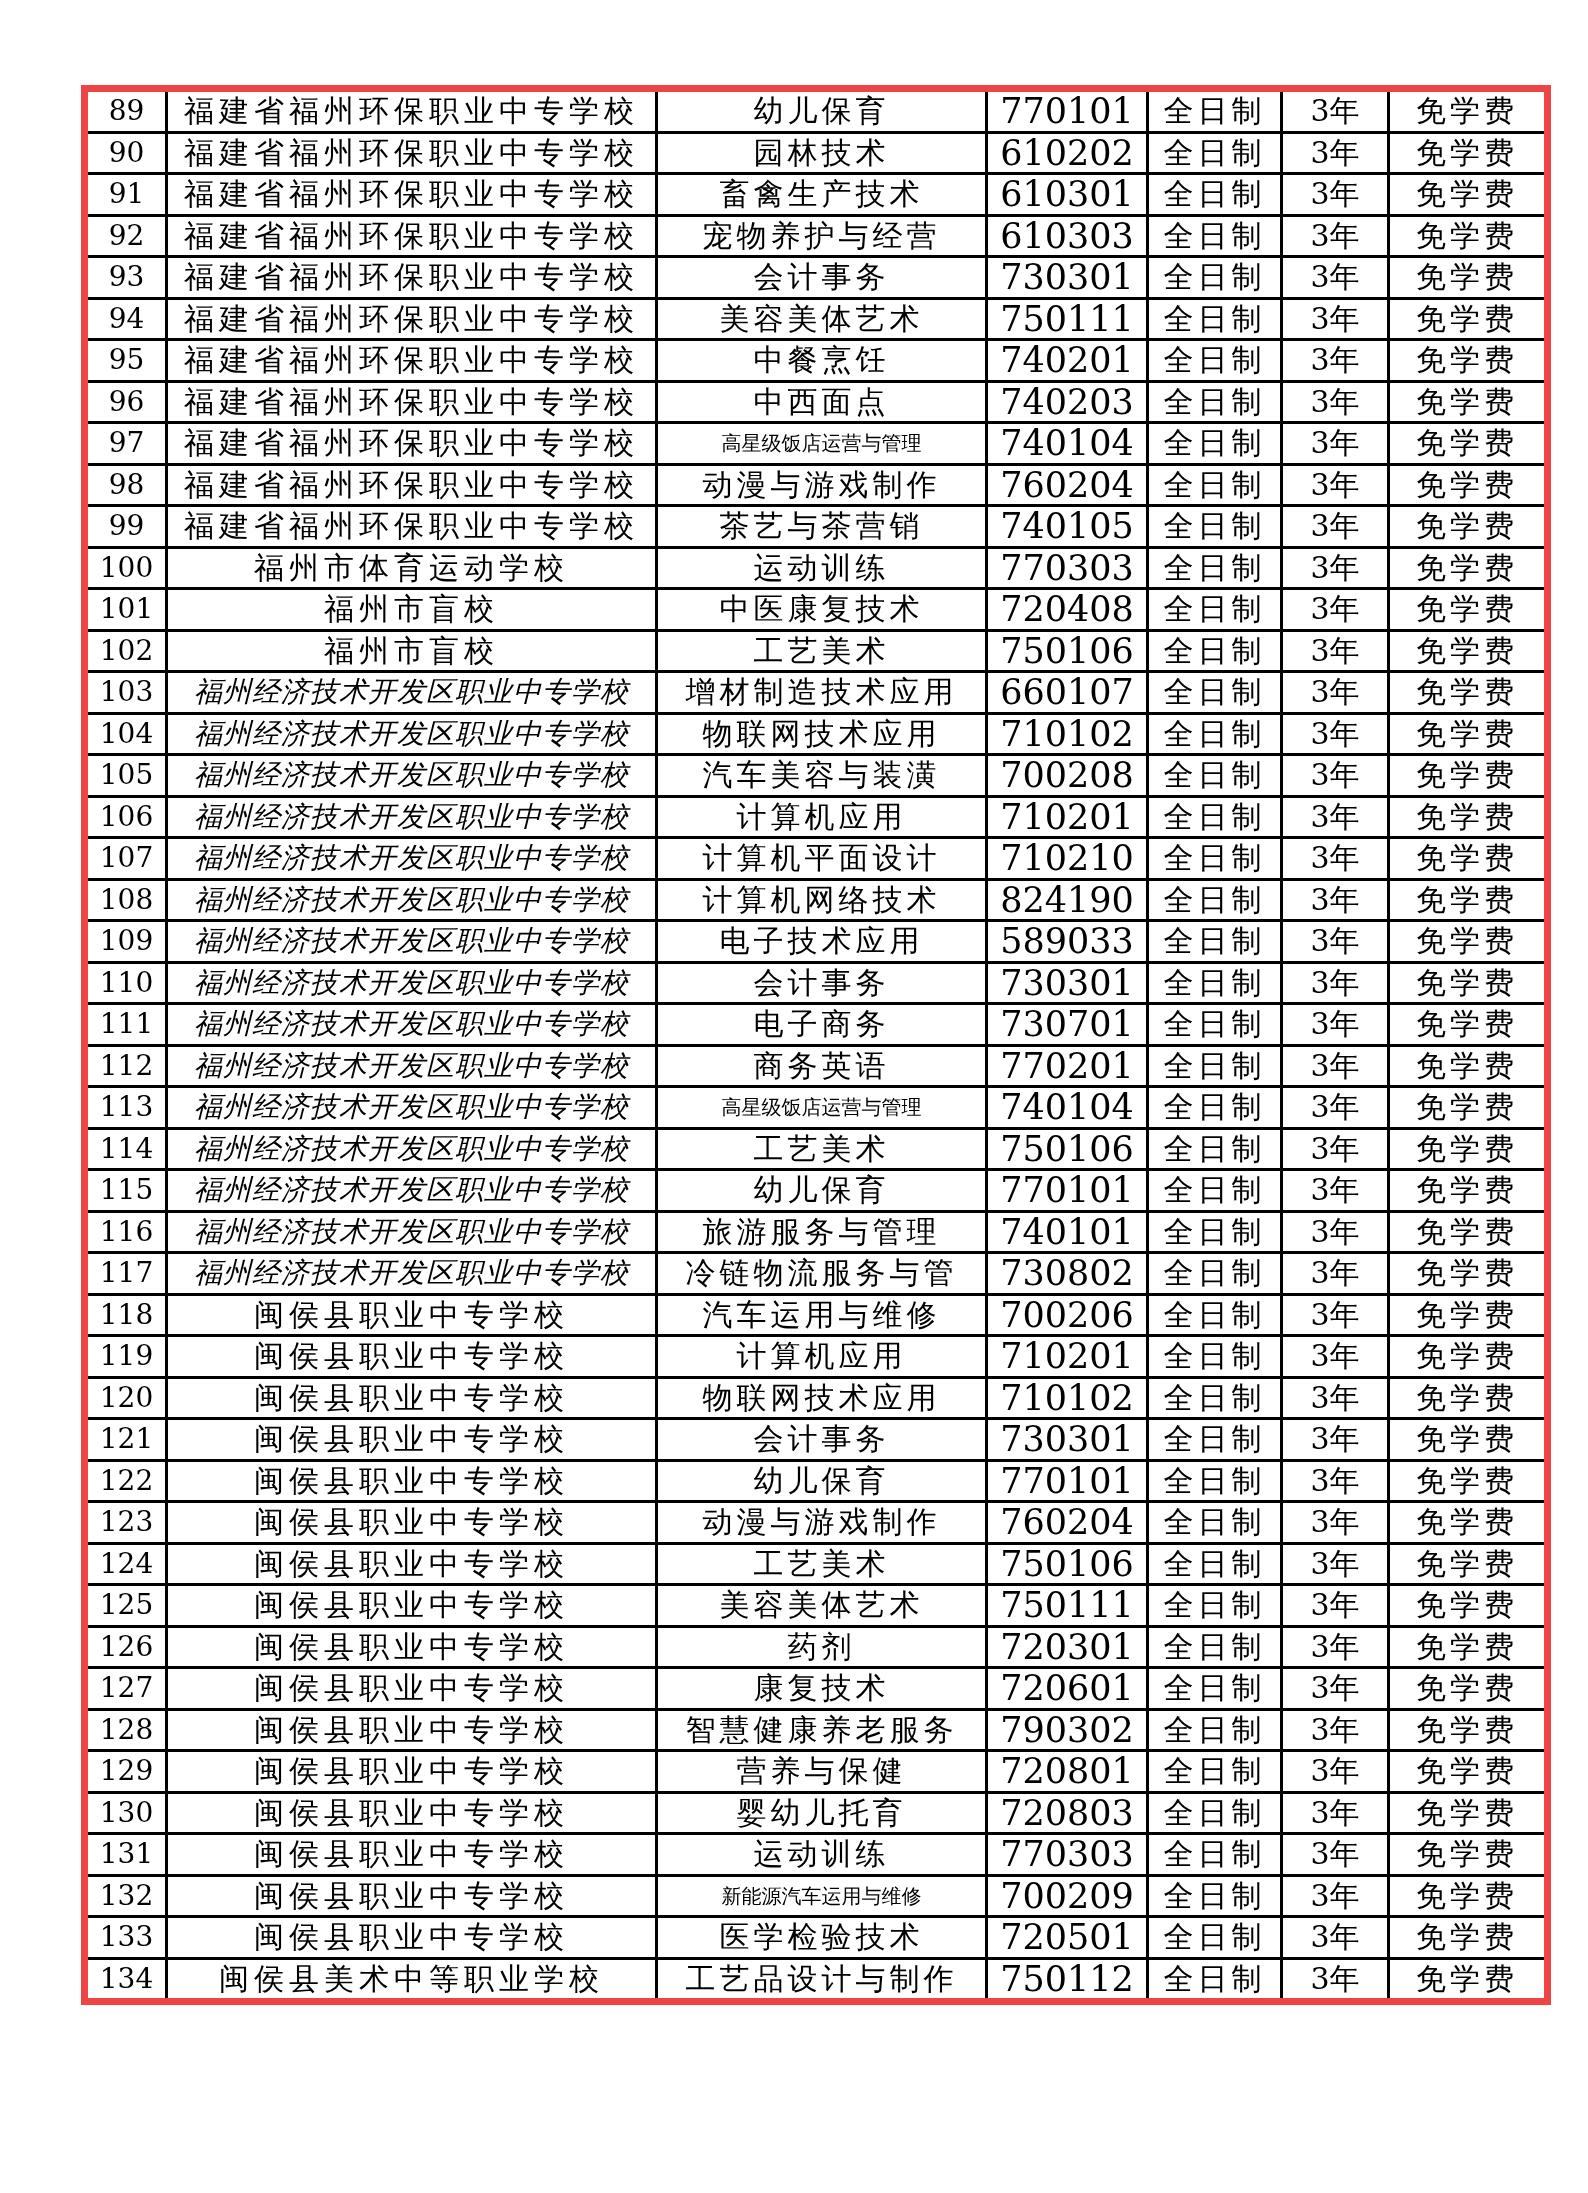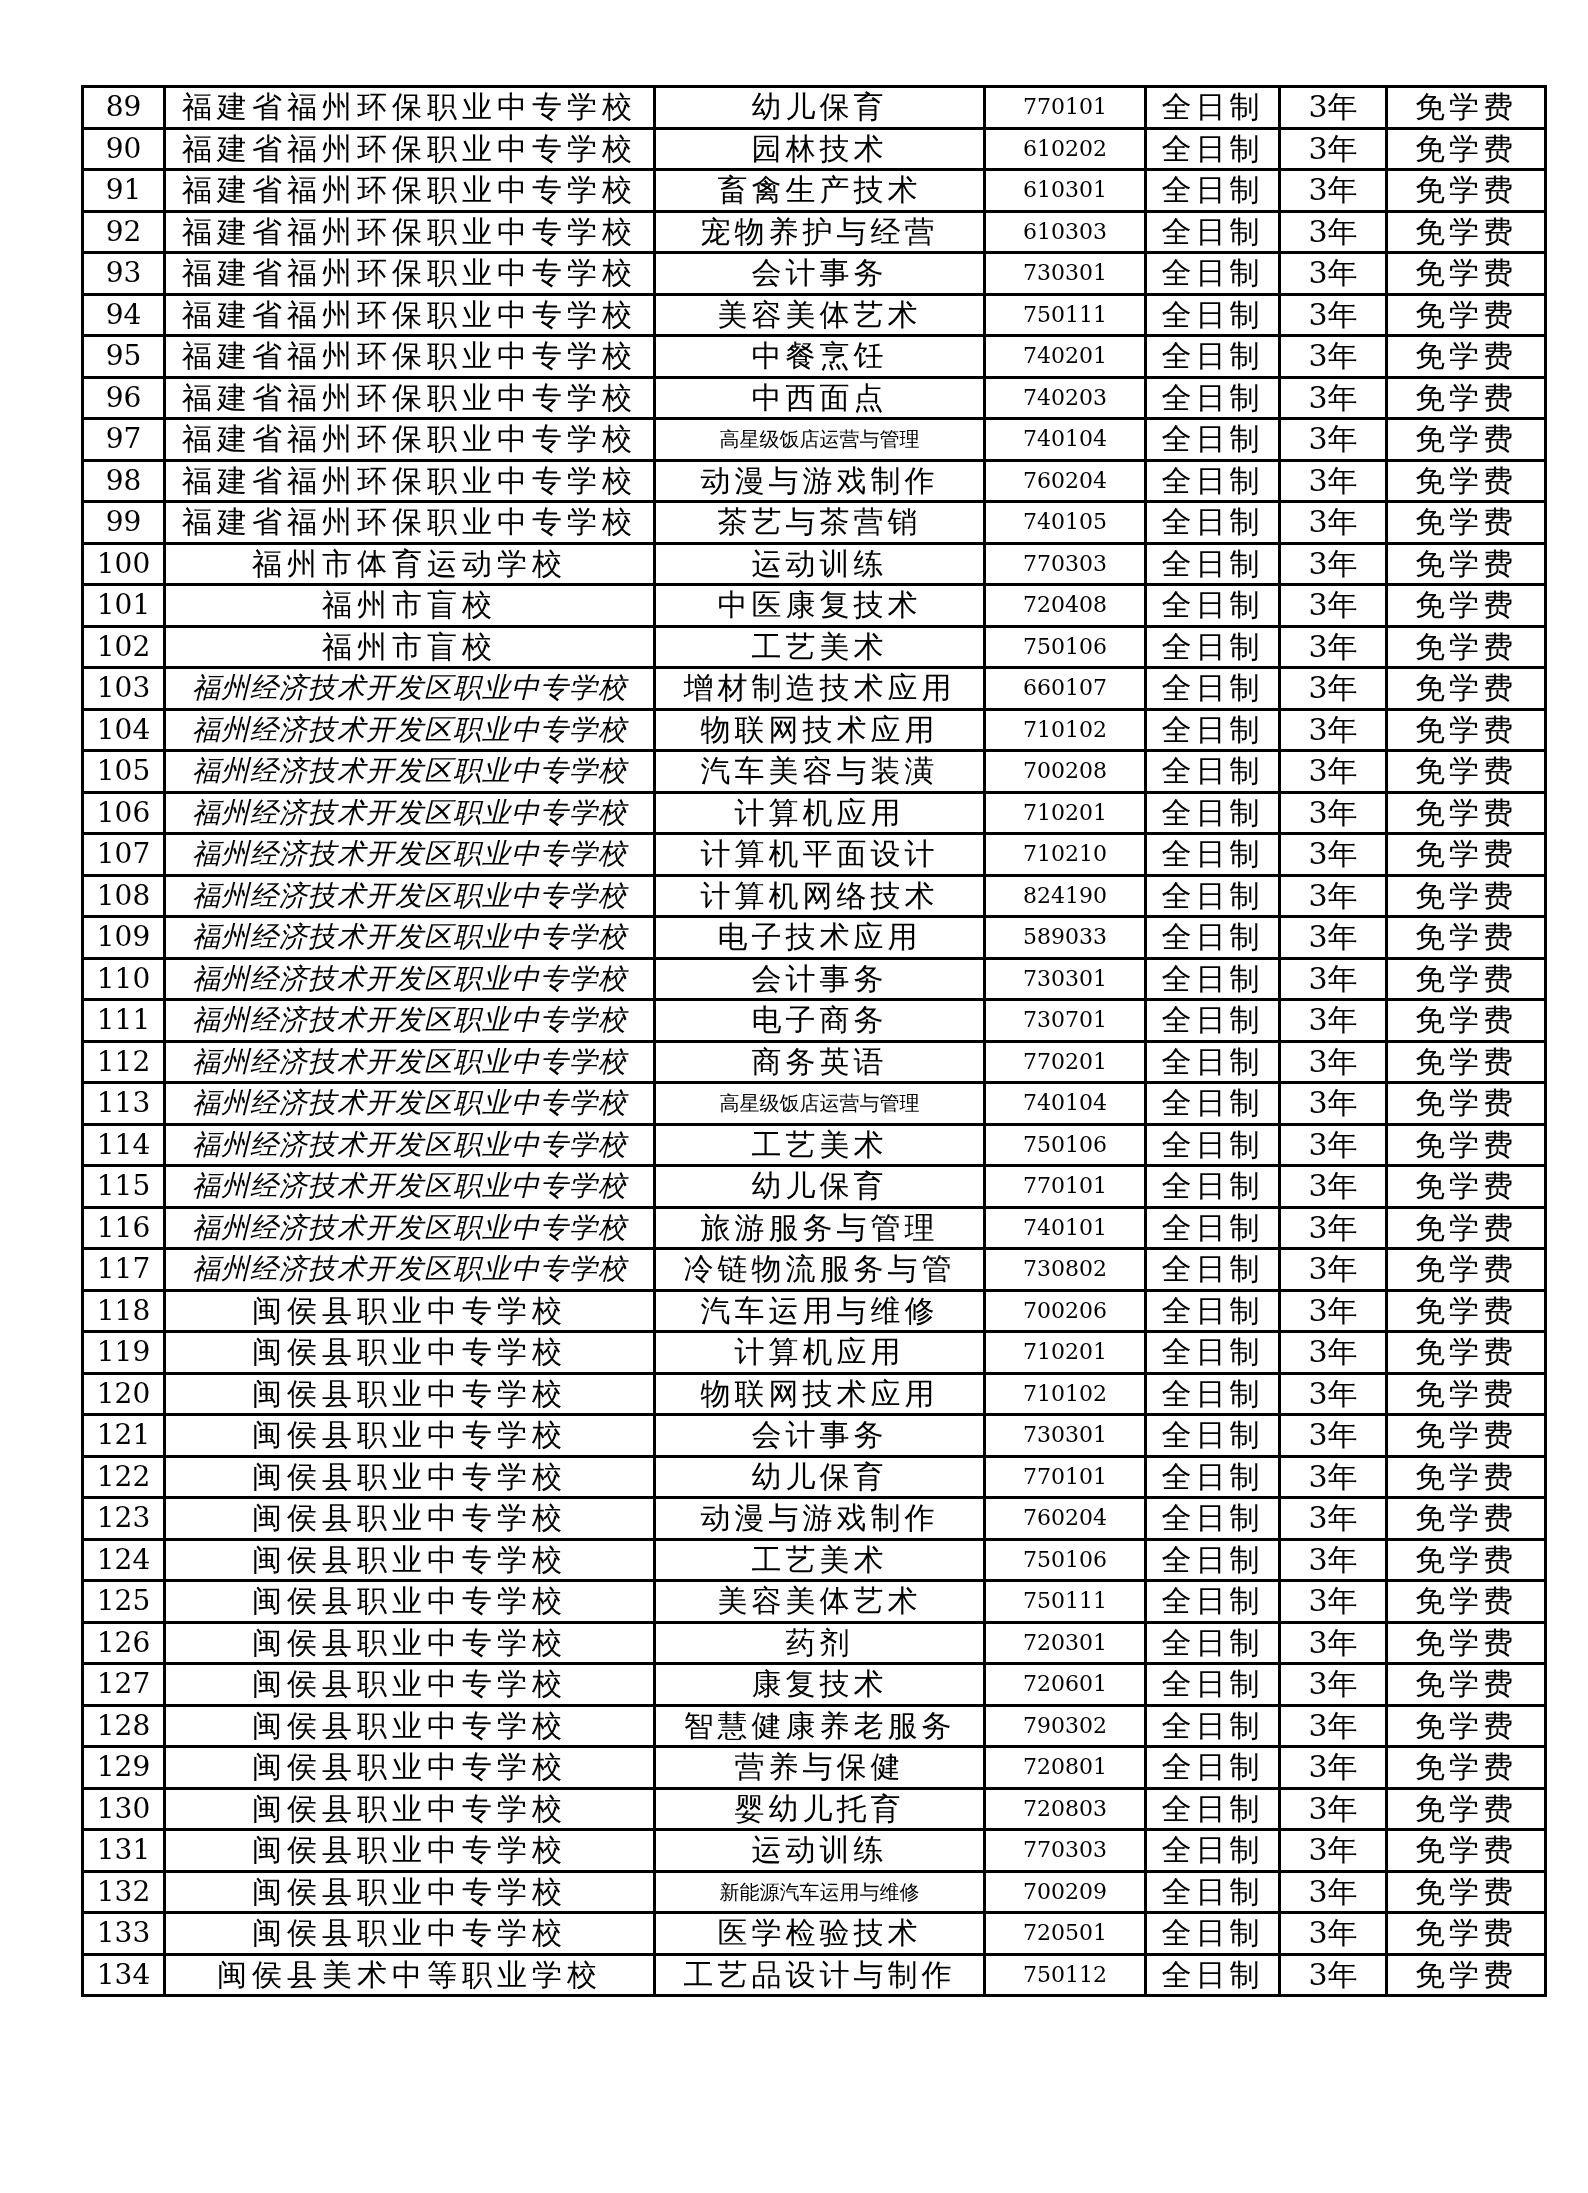--- a/index.html
+++ b/index.html
@@ -15,36 +15,36 @@
       font-family: "DejaVu Serif", "Liberation Serif", serif;
       color: #000000;
     }
     #doc-table {
       position: absolute;
       left: 81px;
       top: 85px;
       border-collapse: collapse;
       table-layout: fixed;
       width: 1463px;
-      border: 1px solid #ef4444;
+      border: 7px solid #ef4444;
     }
     #doc-table td {
       border: 3px solid #000;
       height: 38.5px;
       padding: 0;
       text-align: center;
       vertical-align: middle;
       white-space: nowrap;
       overflow: hidden;
       font-size: 30px;
       line-height: 38px;
       letter-spacing: 4px;
     }
     #doc-table td.c-no { font-size: 28px; letter-spacing: 0; }
-    #doc-table td.c-code { font-size: 22px; letter-spacing: 0; }
+    #doc-table td.c-code { font-size: 35px; letter-spacing: 0; }
     #doc-table td.c-years { letter-spacing: 0; }
     #doc-table td.c-school { letter-spacing: 5px; margin-left: 14px; }
     #doc-table td.c-school.long { letter-spacing: 1px; font-size: 28px; font-style: italic; }
     #doc-table td.c-major.long { letter-spacing: 0; font-size: 20px; }
     col.w-no { width: 82px; }
     col.w-school { width: 490px; }
     col.w-major { width: 330px; }
     col.w-code { width: 161px; }
     col.w-mode { width: 134px; }
     col.w-years { width: 107px; }

